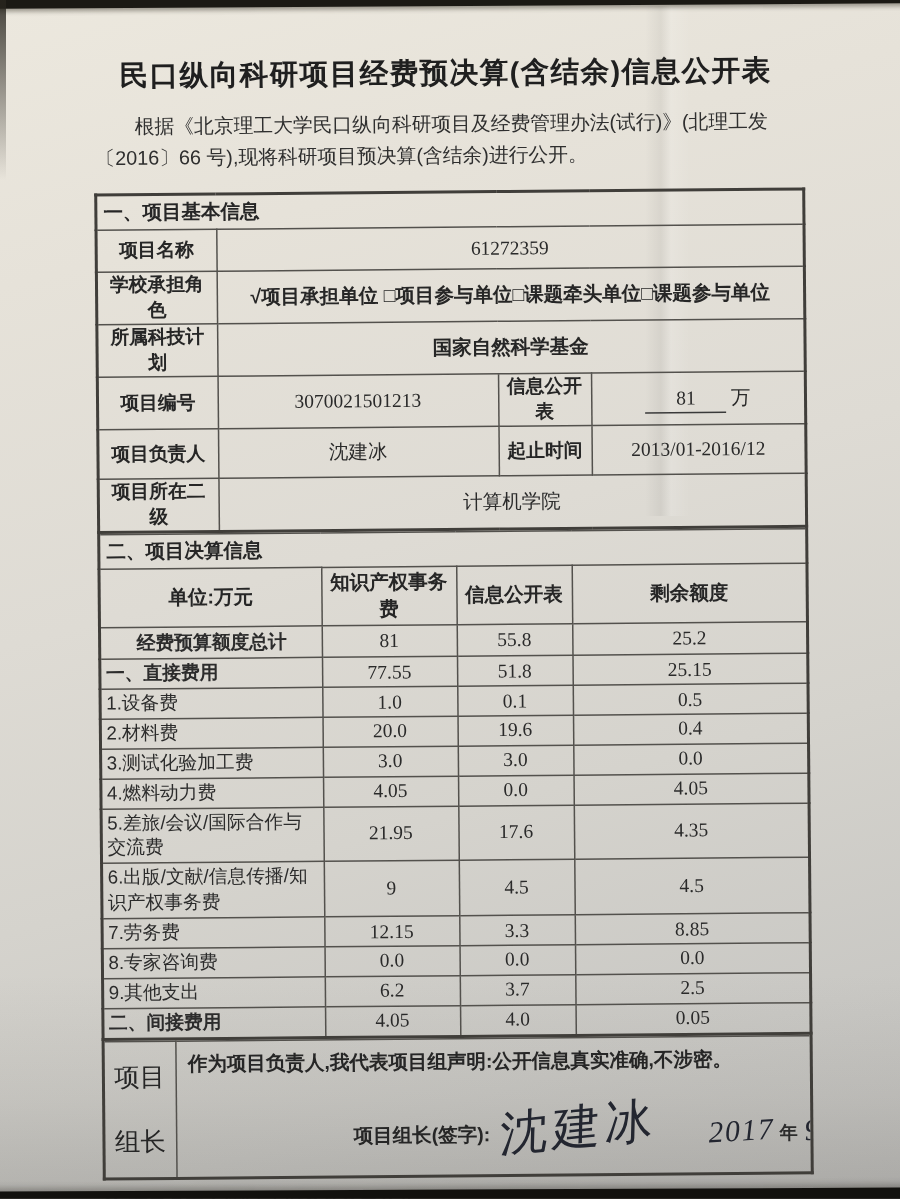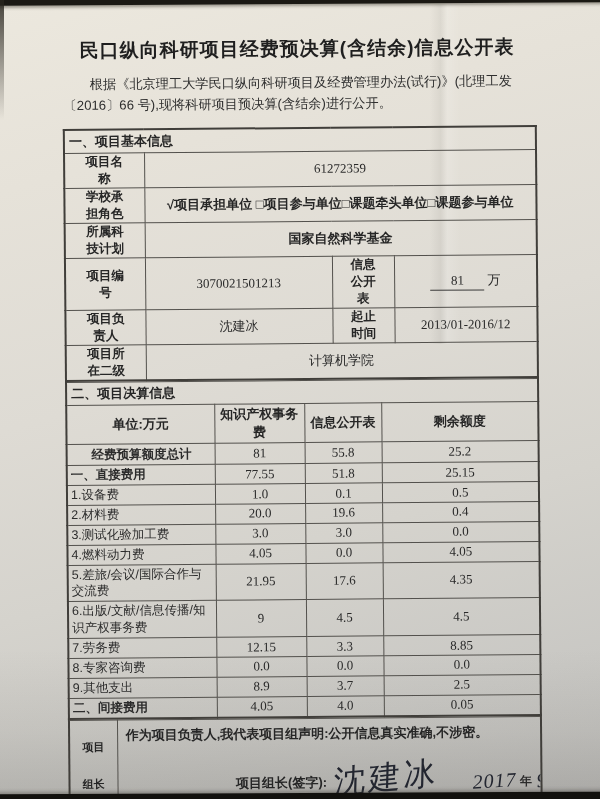--- a/index.html
+++ b/index.html
@@ -27,33 +27,33 @@
   }
   .title{margin:36px 20px 0 20px;text-align:center;font-size:19px;font-weight:bold;letter-spacing:1px;color:#1f1f1f;}
   .intro{margin:11px 0 0 66px;width:458px;font-size:13.2px;line-height:1.56;color:#2f2f2f;}
   .intro .l1{text-indent:2em;}
   table{border-collapse:collapse;table-layout:fixed;width:472px;margin-left:65px;}
   table.tA{margin-top:13px;}
   td{border:1px solid #53514d;vertical-align:middle;overflow:hidden;}
   table{border:2px solid #403e3a;}
   table.tB,table.tC{border-top:none;}
   .band{font-weight:bold;font-size:13px;padding:2px 4px;height:17px;color:#262626;}
-  .lab{font-weight:bold;font-size:12.5px;text-align:center;padding:0 17px;color:#262626;}
+  .lab{font-weight:bold;font-size:12.5px;text-align:center;padding:0 2px;color:#262626;}
   .val{text-align:center;font-size:13px;}
   .serif{font-family:"Liberation Serif",serif;color:#2a2a2a;}
   .boldval{font-weight:bold;font-size:13px;text-align:center;color:#262626;}
   .h28{height:28px}.h33{height:33px}.h31{height:31px}.h27{height:27px}
   .h21{height:21px}.h19{height:19px}.h18{height:18px}.h34{height:34px}.h36{height:36px}
   .thead td{font-weight:bold;font-size:13px;text-align:center;color:#262626;}
   .rowlab{font-size:12.5px;text-align:left;padding:1px 2px 1px 3px;color:#2c2c2c;line-height:1.35;}
   .rowlab.center{text-align:center;font-weight:bold;}
   .rowlab.sect{font-weight:bold;}
   .num{font-family:"Liberation Serif",serif;font-size:13px;text-align:center;color:#2a2a2a;}
   .u{display:inline-block;min-width:46px;text-align:center;border-bottom:1.3px solid #3a3a3a;padding:0 4px 1px 4px;margin-right:3px;font-family:"Liberation Serif",serif;}
-  .decl-lab{font-weight:bold;font-size:11px;text-align:center;color:#262626;margin-left:28px;}
+  .decl-lab{font-weight:normal;font-size:17px;text-align:center;color:#262626;margin-left:28px;}
   .decl-lab div{line-height:1;}
   .decl-lab .gap{height:26px;}
   .decl-cell{padding:6px 6px 8px 8px;}
   .statement{font-weight:bold;font-size:13px;color:#262626;}
   .signline{margin-top:22px;display:flex;align-items:center;}
   .signlab{font-weight:bold;font-size:13px;margin-left:110px;color:#262626;white-space:nowrap;}
   .sig{font-family:"Liberation Serif",serif;font-size:32px;color:#232630;display:inline-block;
        transform:rotate(-5deg) skewX(-7deg);letter-spacing:3px;margin:-8px 4px 0 6px;white-space:nowrap;}
   .hand-num{font-family:"Liberation Serif",serif;font-style:italic;font-size:20px;color:#232630;
        display:inline-block;transform:rotate(-3deg);letter-spacing:1px;}
@@ -191,21 +191,21 @@
         <td class="num">8.85</td>
       </tr>
       <tr class="h18">
         <td class="rowlab">8.专家咨询费</td>
         <td class="num">0.0</td>
         <td class="num">0.0</td>
         <td class="num">0.0</td>
       </tr>
       <tr class="h18">
         <td class="rowlab">9.其他支出</td>
-        <td class="num">8.9</td>
+        <td class="num">6.2</td>
         <td class="num">3.7</td>
         <td class="num">2.5</td>
       </tr>
       <tr class="h18">
         <td class="rowlab sect">二、间接费用</td>
         <td class="num">4.05</td>
         <td class="num">4.0</td>
         <td class="num">0.05</td>
       </tr>
     </tbody>

